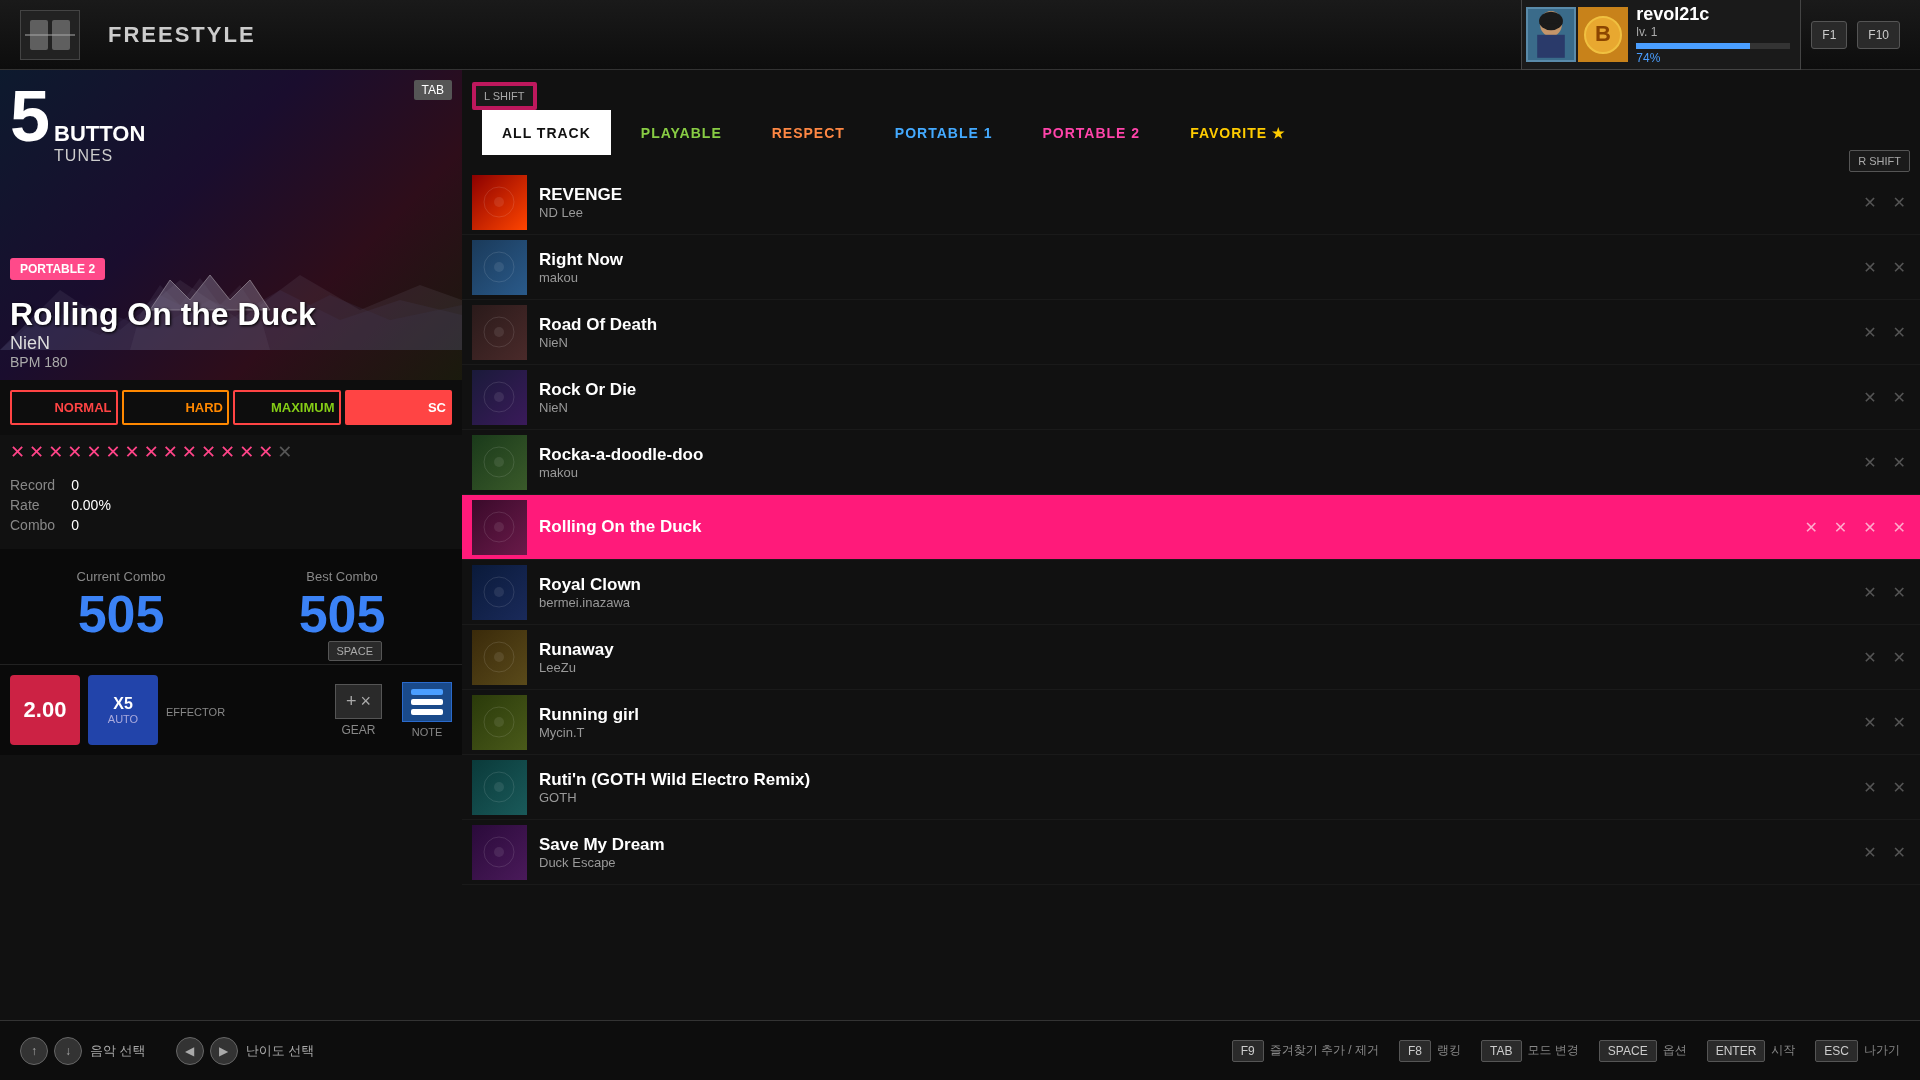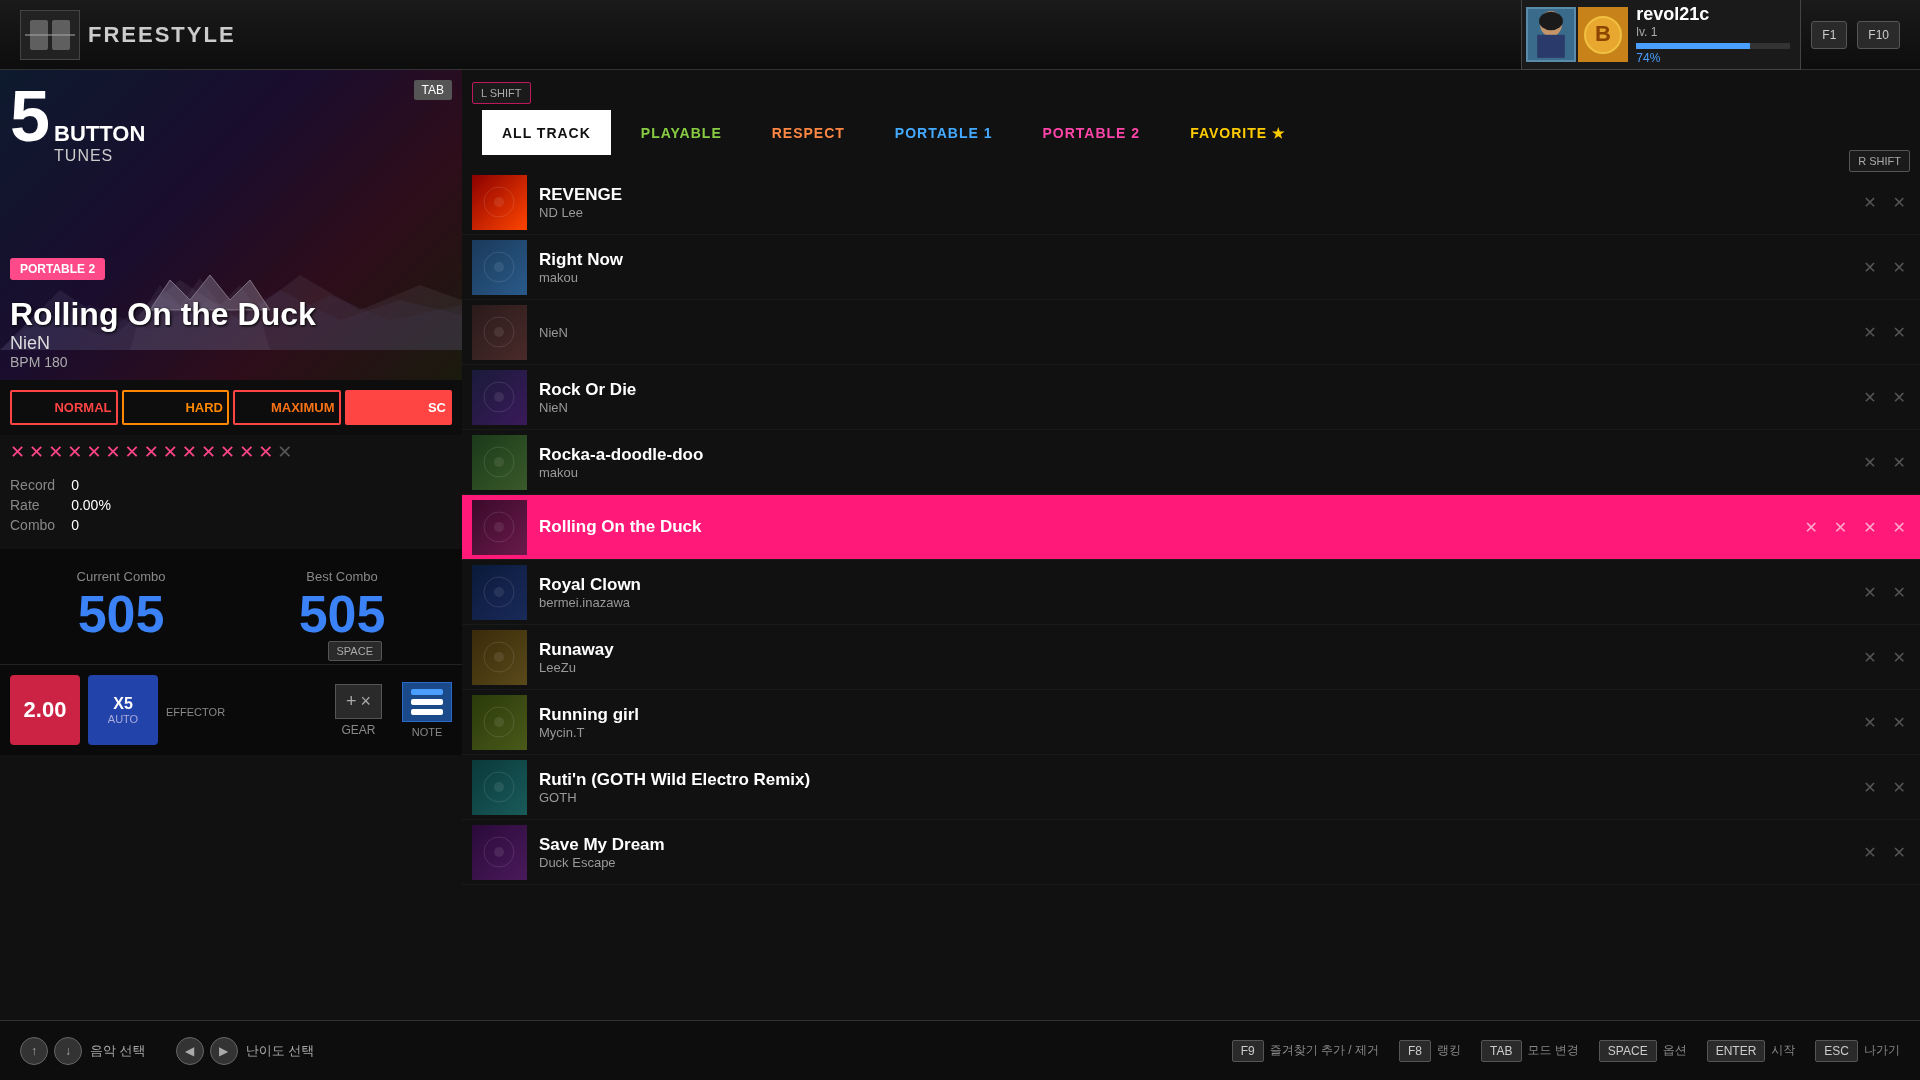--- a/index.html
+++ b/index.html
@@ -20,21 +20,21 @@
       background: linear-gradient(to bottom, #1a1a1a, #0d0d0d);
       display: flex;
       align-items: center;
       padding: 0 20px;
       border-bottom: 1px solid #333;
     }
 
     #logo-area {
       display: flex;
       align-items: center;
-      gap: 8px;
+      gap: 28px;
       justify-content: flex-end;
     }
 
     #logo-icon {
       width: 60px;
       height: 50px;
       background: #222;
       display: flex;
       align-items: center;
       justify-content: center;
@@ -251,21 +251,21 @@
       text-align: right;
       font-size: 13px;
       font-weight: bold;
       border: 2px solid;
       cursor: pointer;
       border-radius: 2px;
     }
 
     .diff-normal { border-color: #ff4444; color: #ff4444; background: transparent; }
     .diff-hard { border-color: #ff8800; color: #ff8800; background: transparent; }
-    .diff-maximum { border-color: #ff4444; color: #f97316; background: transparent; }
+    .diff-maximum { border-color: #ff4444; color: #84cc16; background: transparent; }
     .diff-sc { border-color: #ff4444; color: #fff; background: #ff4444; }
 
     #rating-row {
       display: flex;
       padding: 6px 10px;
       gap: 4px;
     }
 
     .rating-star {
       color: #ff4488;
@@ -355,21 +355,21 @@
       right: 0;
       bottom: 60px;
       background: #111;
     }
 
     #lshift-badge {
       position: absolute;
       top: 12px;
       left: 10px;
       background: #1a1a1a;
-      border: 1px solid #be185d;
+      border: 4px solid #be185d;
       color: #aaa;
       padding: 4px 8px;
       font-size: 11px;
       border-radius: 2px;
     }
 
     #rshift-badge {
       position: absolute;
       top: 80px;
       right: 10px;
@@ -830,20 +830,21 @@
     </div>
       <div class="track-item">
       <div class="track-thumb thumb-road">
         <svg width="55" height="55" viewBox="0 0 55 55" opacity="0.6">
           <rect width="55" height="55" fill="none"></rect>
           <circle cx="27" cy="27" r="15" stroke="rgba(255,255,255,0.2)" stroke-width="1" fill="none"></circle>
           <circle cx="27" cy="27" r="5" fill="rgba(255,255,255,0.15)"></circle>
         </svg>
       </div>
       <div class="track-info">
+        <div class="track-name">Road Of Death</div>
         <div class="track-artist">NieN</div>
       </div>
       <div class="track-actions">
         <span class="track-x">✕</span>
         <span class="track-x">✕</span>
 
       </div>
     </div>
       <div class="track-item">
       <div class="track-thumb thumb-rock">

